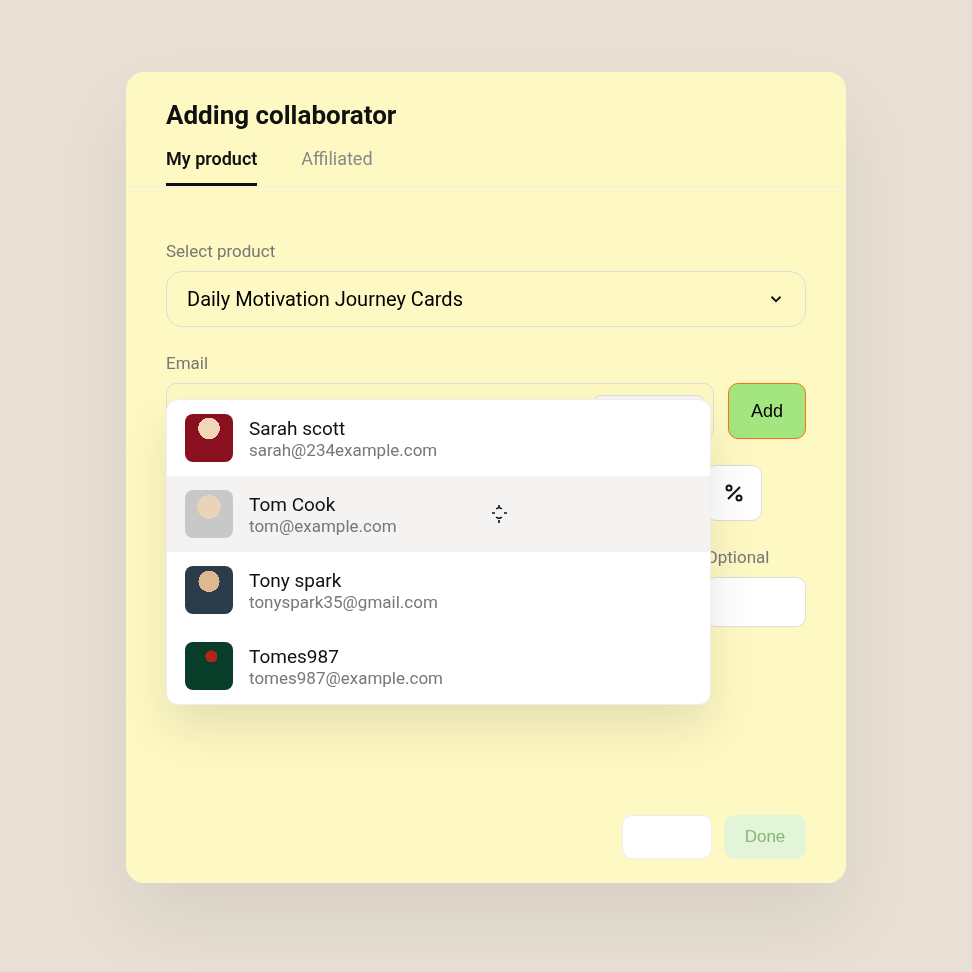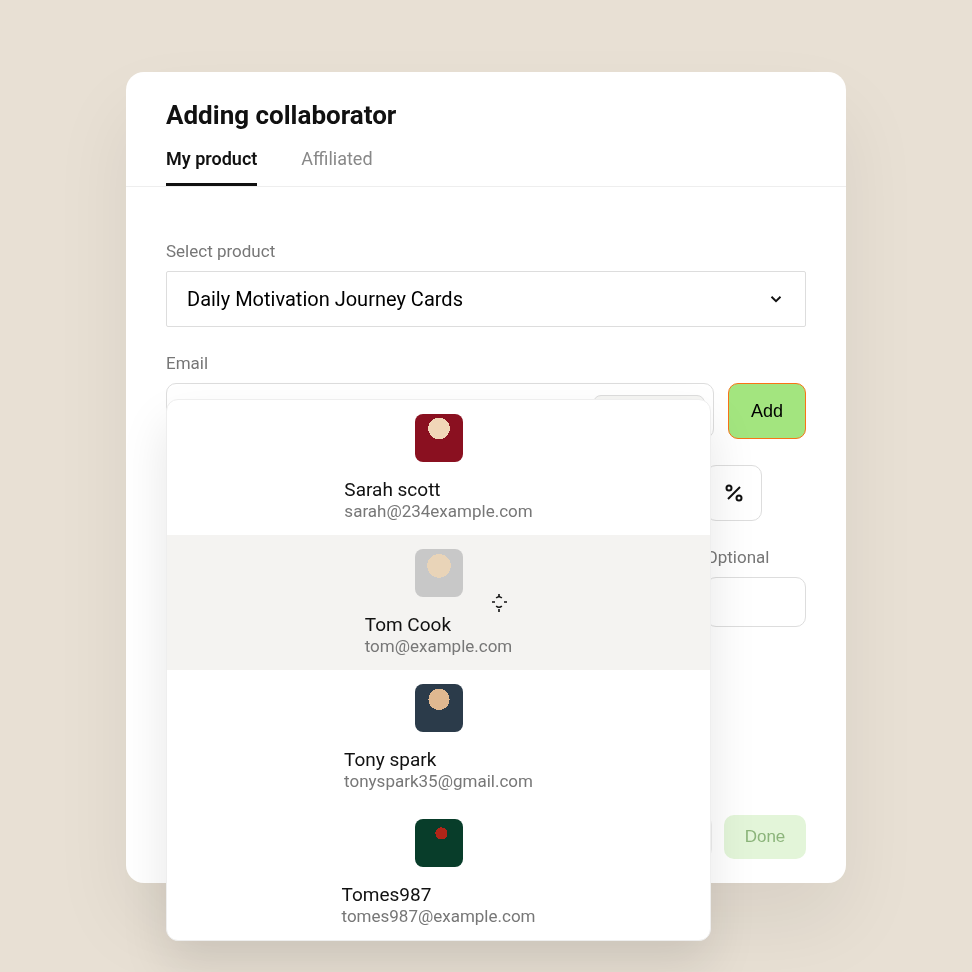--- a/index.html
+++ b/index.html
@@ -15,21 +15,21 @@
   .canvas {
     width: 972px; height: 972px;
     background: #e8e0d4;
     border-radius: 40px;
     position: relative;
   }
   .modal {
     position: absolute;
     left: 126px; top: 72px;
     width: 720px;
-    background: #ffffff;
+    background: #fef9c3;
     border-radius: 18px;
     box-shadow: 0 40px 80px rgba(0,0,0,0.07);
     padding-bottom: 24px;
   }
   .modal-header {
     padding: 28px 40px 0 40px;
   }
   .title {
     font-size: 26px;
     font-weight: 700;
@@ -59,21 +59,21 @@
     position: relative;
   }
   .field-label {
     font-size: 17px;
     color: #777;
     margin-bottom: 10px;
   }
   .select {
     width: 100%;
     border: 1px solid #ddd;
-    border-radius: 2px;
+    border-radius: 16px;
     height: 56px;
     display: flex;
     align-items: center;
     justify-content: space-between;
     padding: 0 20px;
     font-size: 20px;
     cursor: pointer;
   }
   .chev {
     width: 18px; height: 18px;
@@ -132,21 +132,20 @@
     overflow: hidden;
     z-index: 20;
   }
   .dd-item {
     display: flex;
     align-items: center;
     gap: 16px;
     padding: 14px 18px;
     cursor: pointer;
     position: relative;
-    flex-direction: column;
   }
   .dd-item.hover { background: #f4f3f1; }
   .avatar {
     width: 48px; height: 48px;
     border-radius: 8px;
     flex-shrink: 0;
   }
   .dd-name { font-size: 19px; color: #111; }
   .dd-email { font-size: 17px; color: #777; }
   .cursor-icon {

